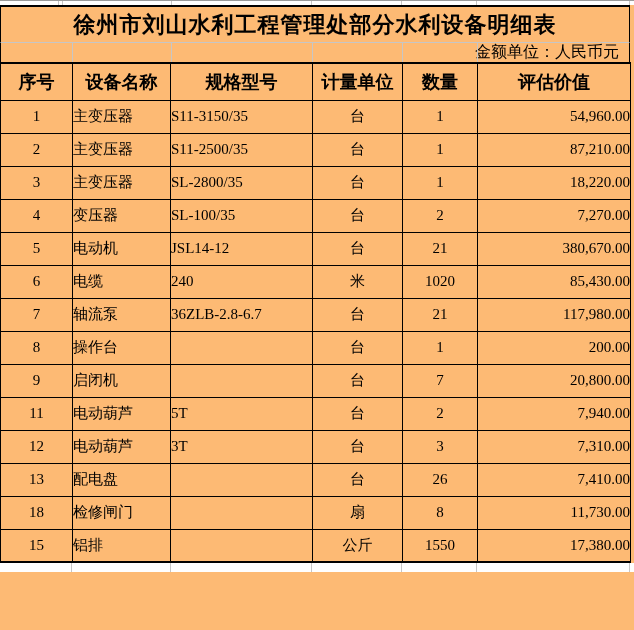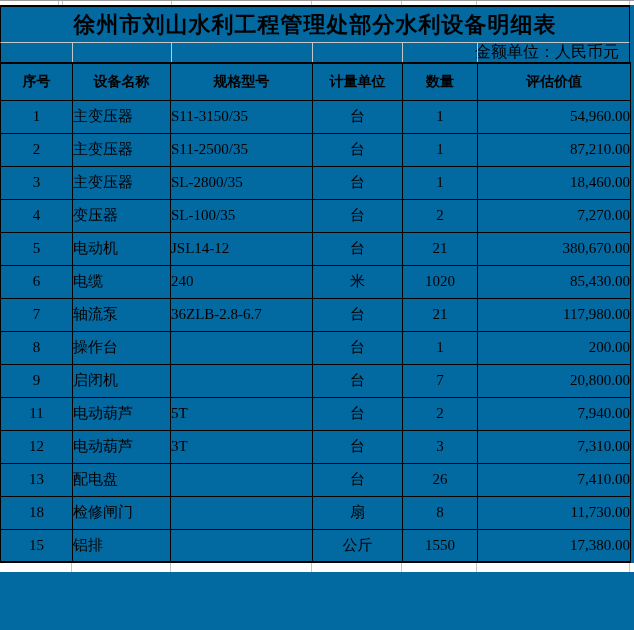--- a/index.html
+++ b/index.html
@@ -1,20 +1,20 @@
 <!DOCTYPE html>
 <html><head>
 <meta charset="utf-8">
 <style>
   html,body{margin:0;padding:0;}
   body{
     width:634px;height:630px;background:#ffffff;overflow:hidden;
     font-family:"Liberation Serif","DejaVu Serif",serif;color:#000;
   }
-  .page{position:relative;width:634px;height:630px;background:#0369a1;}
+  .page{position:relative;width:634px;height:630px;background:#fdba74;}
 
   
   .sliver{position:relative;width:634px;background:#fff;}
   .sliver-top{height:4px;border-top:1px solid #9a9a9a;}
   .sliver-bottom{height:9px;}
   .gridline-v{position:absolute;top:0;bottom:0;width:1px;background:#c6c6c6;}
 
   .doc{width:630px;}
 
   
@@ -40,21 +40,21 @@
   }
   table.equip th,table.equip td{
     border:1px solid #000;box-sizing:border-box;
     overflow:hidden;white-space:nowrap;vertical-align:middle;
     font-size:15px;padding:0;
   }
   table.equip thead tr{height:37px;}
   table.equip thead th{
     border-top:2px solid #000;
     font-family:"Liberation Sans","DejaVu Sans",sans-serif;
-    font-weight:bold;font-size:14px;text-align:center;
+    font-weight:bold;font-size:18px;text-align:center;
   }
   tr.total-row{height:27px;}
   tr.data-row{height:33px;}
   table.equip tbody{border-bottom:2px solid #000;}
   td.c-center{text-align:center;}
   td.c-left{text-align:left;padding-left:5px;}
   td.c-right{text-align:right;padding-right:4px;}
 </style>
 </head>
 <body>
@@ -120,21 +120,21 @@
           <td class="c-center">台</td>
           <td class="c-center">1</td>
           <td class="c-right">87,210.00</td>
         </tr>
         <tr class="data-row">
           <td class="c-center">3</td>
           <td class="c-left">主变压器</td>
           <td class="c-left">SL-2800/35</td>
           <td class="c-center">台</td>
           <td class="c-center">1</td>
-          <td class="c-right">18,460.00</td>
+          <td class="c-right">18,220.00</td>
         </tr>
         <tr class="data-row">
           <td class="c-center">4</td>
           <td class="c-left">变压器</td>
           <td class="c-left">SL-100/35</td>
           <td class="c-center">台</td>
           <td class="c-center">2</td>
           <td class="c-right">7,270.00</td>
         </tr>
         <tr class="data-row">

